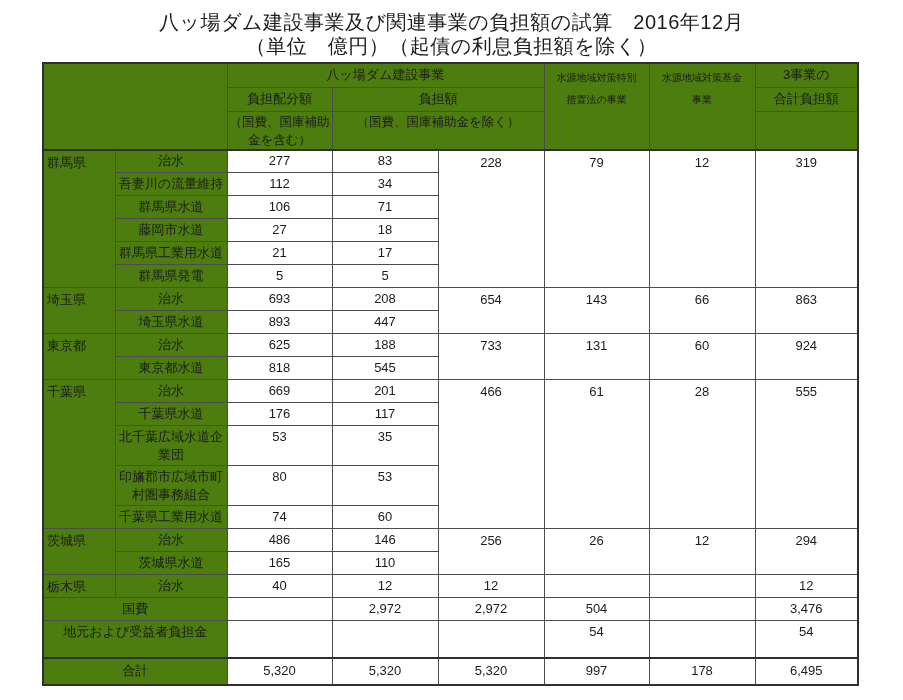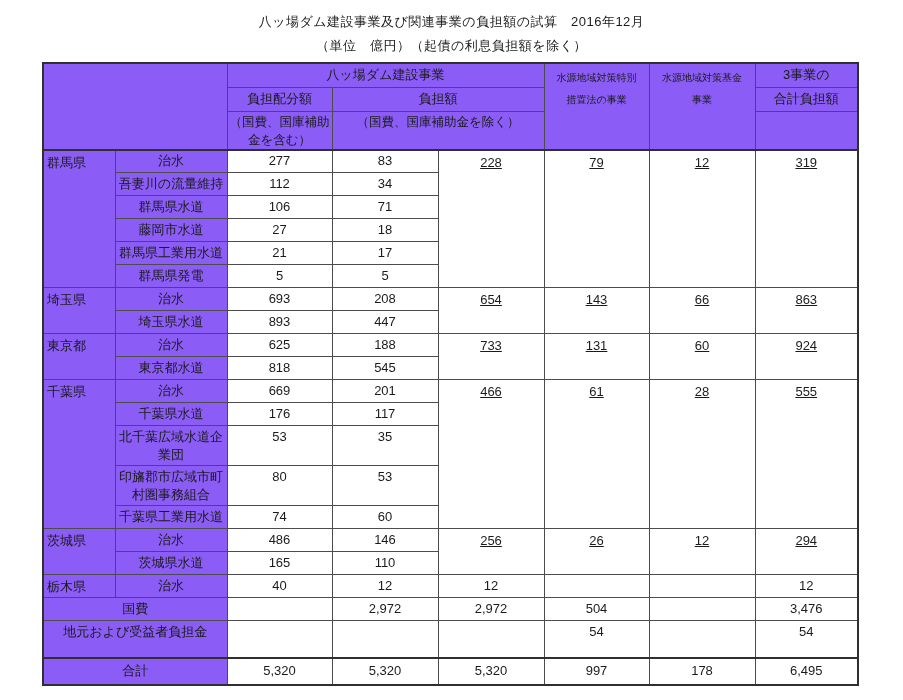--- a/index.html
+++ b/index.html
@@ -2,33 +2,33 @@
 <html><head>
 <meta charset="utf-8">
 <style>
   * { box-sizing: border-box; }
   html,body { margin:0; padding:0; }
   body {
     position:relative; width:903px; height:700px; background:#ffffff;
     font-family:"Liberation Sans","DejaVu Sans",sans-serif; color:#1b1b1b;
   }
   .titles { position:absolute; top:10px; left:0; width:903px; text-align:center;
-            font-size:13px; line-height:24px; letter-spacing:0.5px; }
+            font-size:20px; line-height:24px; letter-spacing:0.5px; }
   table.main {
     position:absolute; left:42px; top:62px; width:815px;
     border-collapse:collapse; table-layout:fixed;
     border:2px solid #2f2f2f;
   }
   td { border:1px solid #4c4c4c; font-size:13px; height:23px;
        padding:0 3px; line-height:18px; overflow:hidden; }
-  .hdrbg { background:#8b5cf6; }
+  .hdrbg { background:#4d7c0f; }
   .num  { text-align:center; padding:0 2px; }
   .lbl  { text-align:center; padding-left:3px; }
   .pref { text-align:left; vertical-align:top; padding-top:3px; }
-  .vtop { vertical-align:top; padding-top:3px;text-decoration:underline; }
+  .vtop { vertical-align:top; padding-top:3px; }
   .htop { vertical-align:top; padding-top:3px; line-height:22px;
           padding-left:0; padding-right:0; font-size:10px; }
   .note { font-size:12.5px; padding-left:0; padding-right:0; vertical-align:top; padding-top:1px; }
   tr.h24 td { height:24px; }
   tr.h37 td { height:37px; }
   tr.h40 td { height:40px;margin-top:43px; }
   tr.bstart > td { border-top:2px solid #2f2f2f; }
   tr.vtoprow > td { vertical-align:top; padding-top:2px; }
   tr.totalrow > td { height:27px; border-top:2px solid #2f2f2f; }
 </style>

